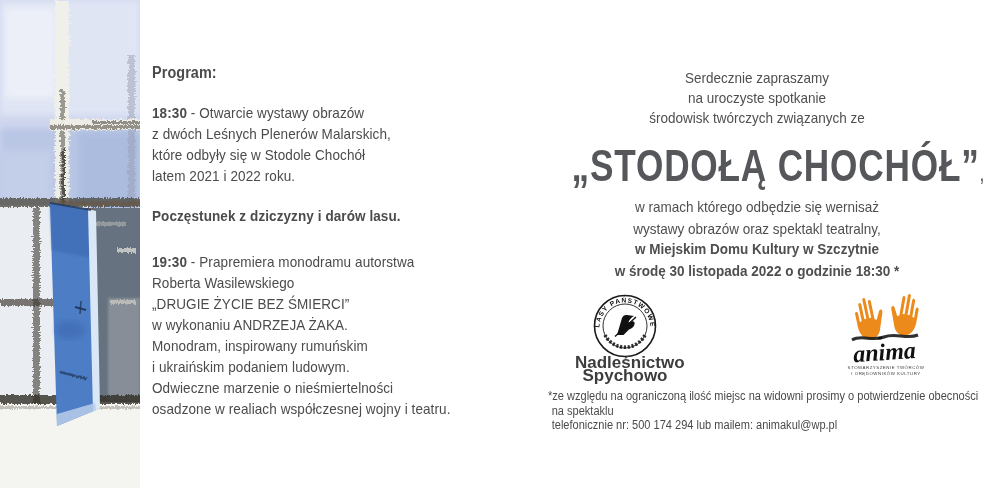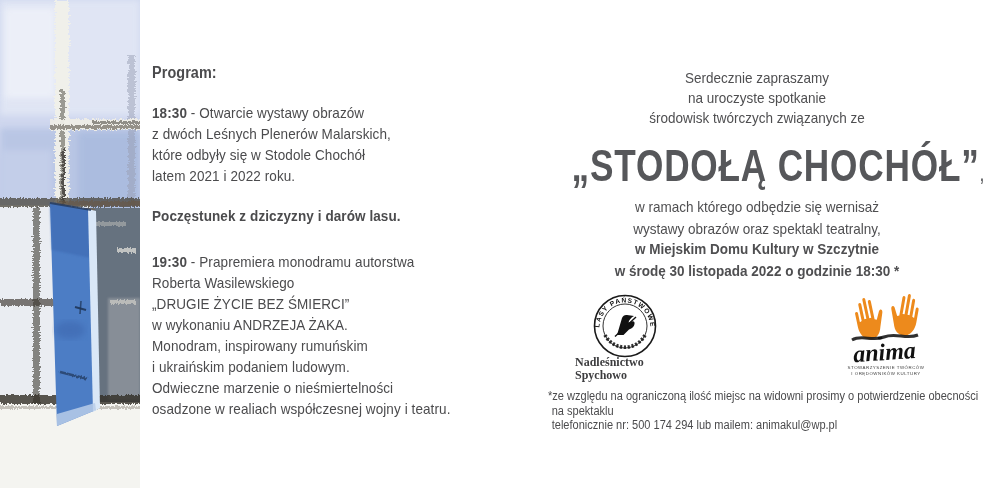--- a/index.html
+++ b/index.html
@@ -20,22 +20,22 @@
        color:#4f4f51;}
   .inv-intro{top:68px;font-size:15px;line-height:20px;transform:scaleX(.9);transform-origin:50% 0;}
   .inv-title{top:141px;white-space:nowrap;}
   .title-scale{display:inline-block;transform:scaleX(.8);transform-origin:50% 0;}
   .title-big{font-size:44px;font-weight:bold;letter-spacing:1px;color:#56575a;}
   .title-comma{font-size:22px;color:#56575a;}
   .inv-body1{top:196px;font-size:15px;line-height:21.5px;transform:scaleX(.9);transform-origin:50% 0;}
   .inv-body2{top:238px;font-size:15px;line-height:21.5px;font-weight:bold;transform:scaleX(.9);transform-origin:50% 0;}
   
   #forest-logo{position:absolute;left:593px;top:294px;}
-  .forest-name{position:absolute;left:575px;top:356px;width:100px;text-align:left;
-               font-size:12px;line-height:13px;font-weight:bold;color:#3d3d3f;white-space:pre-line;font-family:Liberation Serif, serif;}
+  .forest-name{position:absolute;left:575px;top:356px;width:100px;text-align:center;
+               font-size:17px;line-height:13px;font-weight:bold;color:#3d3d3f;white-space:pre-line;}
   #anima-logo{position:absolute;left:836px;top:284px;}
   
   .footnote{position:absolute;left:548px;top:389px;width:470px;font-size:12px;line-height:14.5px;
             color:#4b4b4d;white-space:pre-line;transform:scaleX(.92);transform-origin:0 0;
             padding-left:4px;text-indent:-4px;}
 </style>
 </head>
 <body>
 
 <div id="canvas">

